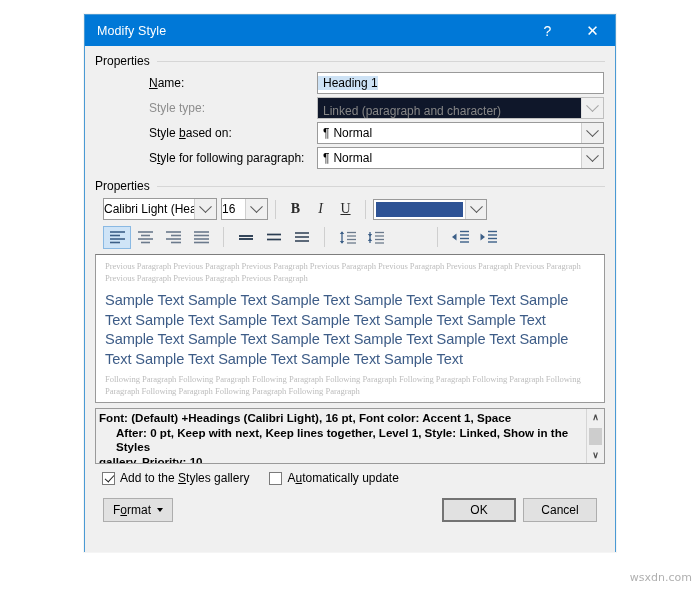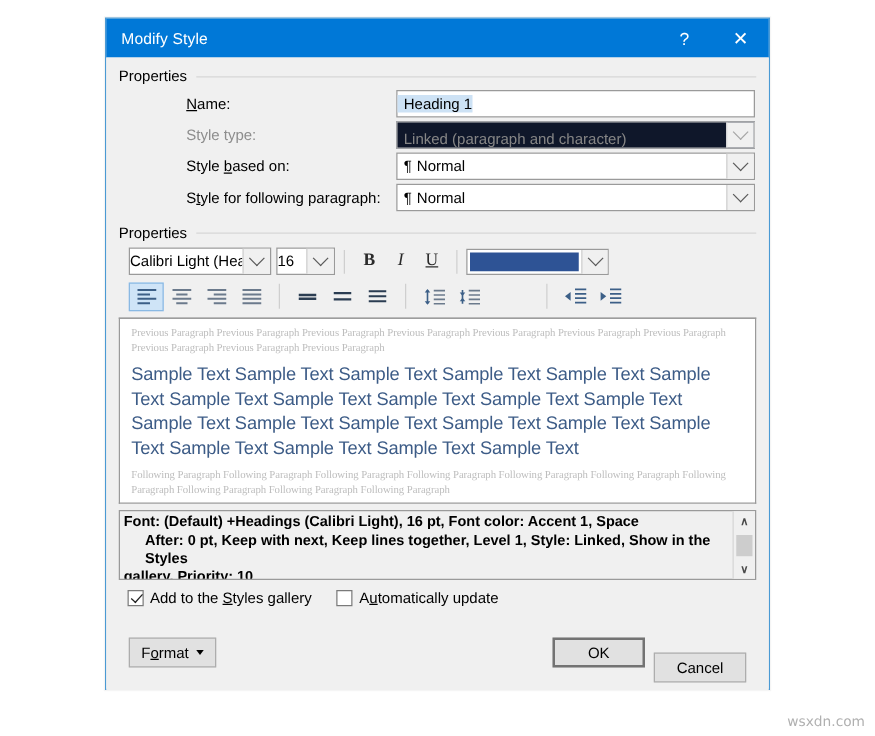--- a/index.html
+++ b/index.html
@@ -394,21 +394,21 @@
     width: 0; height: 0;
     border-left: 3.5px solid transparent;
     border-right: 3.5px solid transparent;
     border-top: 4px solid #000;
     margin-left: 6px;
   }
   .btn.default {
     border: 2px solid #737373;
   }
   .footer-spacer { flex: 1; }
-  .btn + .btn { margin-left: 7px; margin-top: 24px; }
+  .btn + .btn { margin-left: 7px; }
 
   
   .watermark {
     position: absolute;
     right: 8px;
     bottom: 5px;
     font-size: 11px;
     color: #b0b0b0;
     font-family: "DejaVu Sans", sans-serif;
   }

